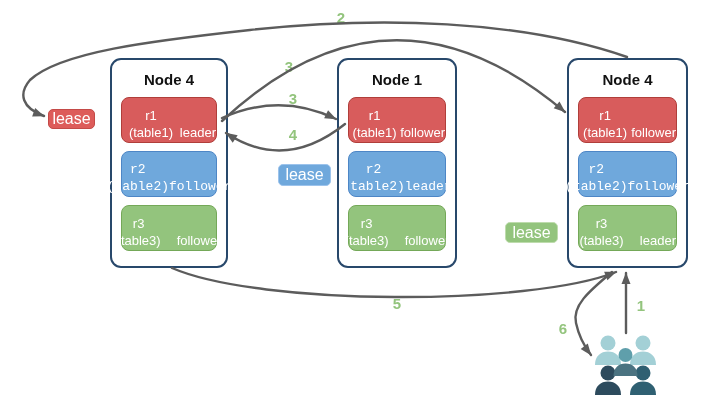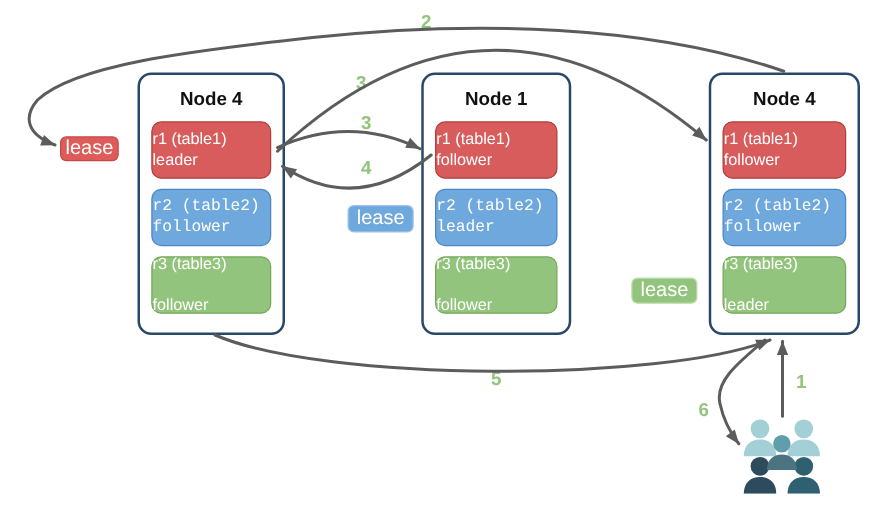--- a/index.html
+++ b/index.html
@@ -13,21 +13,21 @@
     border:2px solid #28486b;border-radius:11px;box-sizing:border-box;
   }
   #node1{left:110px;width:118px;}
   #node2{left:337px;width:120px;}
   #node3{left:567px;width:121px;}
   .node-title{
     margin:11px 0 9px 0;text-align:center;font-size:15px;font-weight:bold;color:#111;
   }
   .box{
     margin:0 9px 8px 9px;height:46px;border-radius:8px;box-sizing:border-box;
-    display:flex;flex-direction:column;align-items:flex-start;justify-content:center;
+    display:flex;flex-direction:row;align-items:flex-end;justify-content:center;
     color:#ffffff;font-size:13px;line-height:1.3;text-align:center;border:1px solid transparent;
   }
   .box.red{background:#d85c5c;border-color:#b03e3a;}
   .box.blue{background:#6fa8dc;border-color:#4d86c6;font-family:Liberation Mono, monospace;}
   .box.green{background:#93c47d;border-color:#74a858;gap:16px;}
   
   .lease{
     position:absolute;box-sizing:border-box;border-radius:5px;color:#fff;
     display:flex;align-items:center;justify-content:center;font-size:16px;
   }

